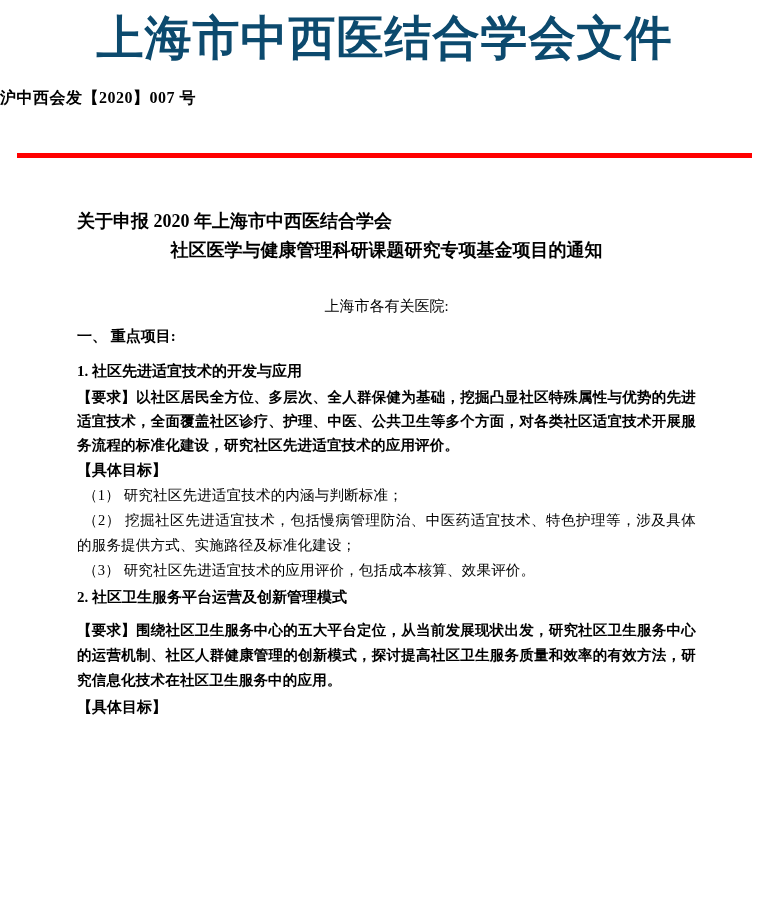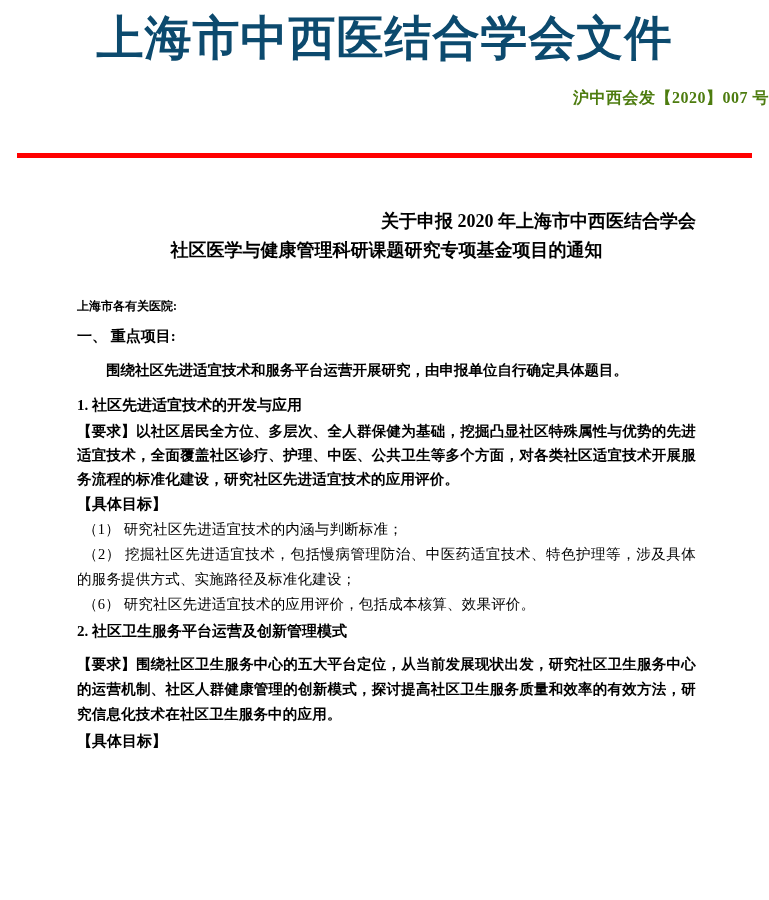--- a/index.html
+++ b/index.html
@@ -19,53 +19,54 @@
     text-align: center;
     color: #0c4a6e;
     font-size: 47px;
     font-weight: bold;
     letter-spacing: 1px;
     line-height: 56px;
     white-space: nowrap;
   }
   .doc-number {
     margin-top: 22px;
-    text-align: right;
-    color: #4d7c0f;
+    text-align: left;
+    color: #000000;
     font-size: 16px;
     font-weight: bold;
     letter-spacing: 0.5px;
   }
   .red-line {
     height: 5px;
     background: #ff0000;
     margin: 44px 17px 0 17px;
   }
   .content {
     padding: 0 73px 0 77px;
   }
   .doc-title-line1 {
     margin-top: 52px;
-    text-align: right;
+    text-align: left;
     font-size: 18px;
     font-weight: bold;
     line-height: 22px;
   }
   .doc-title-line2 {
     margin-top: 7px;
     text-align: center;
     font-size: 18px;
     font-weight: bold;
     line-height: 22px;
   }
   .salutation {
     margin-top: 33px;
-    font-size: 12px;
-    font-weight: bold;
+    font-size: 15px;
+    font-weight: normal;
     line-height: 25px;
+    text-align: center;
   }
   .intro {
     font-size: 14.5px;
     font-weight: bold;
     line-height: 29.5px;
     text-indent: 2em;
     text-align: justify;
     letter-spacing: 0.2px;
   }
   .sec-heading {
@@ -145,33 +146,32 @@
 
     <div class="doc-title-line1">关于申报 2020 年上海市中西医结合学会</div>
 
     <div class="doc-title-line2">社区医学与健康管理科研课题研究专项基金项目的通知</div>
 
     <div class="salutation">上海市各有关医院:</div>
 
 
     <div class="sec-heading">一、 重点项目:</div>
 
-    <p class="sec-intro">围绕社区先进适宜技术和服务平台运营开展研究，由申报单位自行确定具体题目。</p>
 
     <div class="item-heading">1. 社区先进适宜技术的开发与应用</div>
 
     <p class="req">【要求】以社区居民全方位、多层次、全人群保健为基础，挖掘凸显社区特殊属性与优势的先进适宜技术，全面覆盖社区诊疗、护理、中医、公共卫生等多个方面，对各类社区适宜技术开展服务流程的标准化建设，研究社区先进适宜技术的应用评价。</p>
 
     <div class="goals-heading">【具体目标】</div>
 
     <p class="goal">（1） 研究社区先进适宜技术的内涵与判断标准；</p>
 
     <p class="goal">（2） 挖掘社区先进适宜技术，包括慢病管理防治、中医药适宜技术、特色护理等，涉及具体的服务提供方式、实施路径及标准化建设；</p>
 
-    <p class="goal">（6） 研究社区先进适宜技术的应用评价，包括成本核算、效果评价。</p>
+    <p class="goal">（3） 研究社区先进适宜技术的应用评价，包括成本核算、效果评价。</p>
 
     <div class="item-heading-2">2. 社区卫生服务平台运营及创新管理模式</div>
 
     <p class="req-2">【要求】围绕社区卫生服务中心的五大平台定位，从当前发展现状出发，研究社区卫生服务中心的运营机制、社区人群健康管理的创新模式，探讨提高社区卫生服务质量和效率的有效方法，研究信息化技术在社区卫生服务中的应用。</p>
 
     <div class="goals-heading-2">【具体目标】</div>
 
   </div>
 </div>
 

